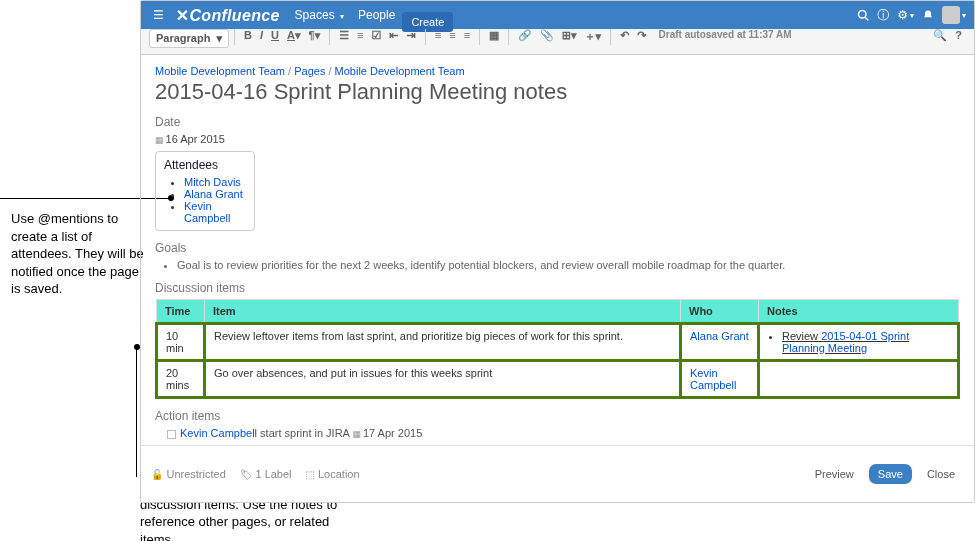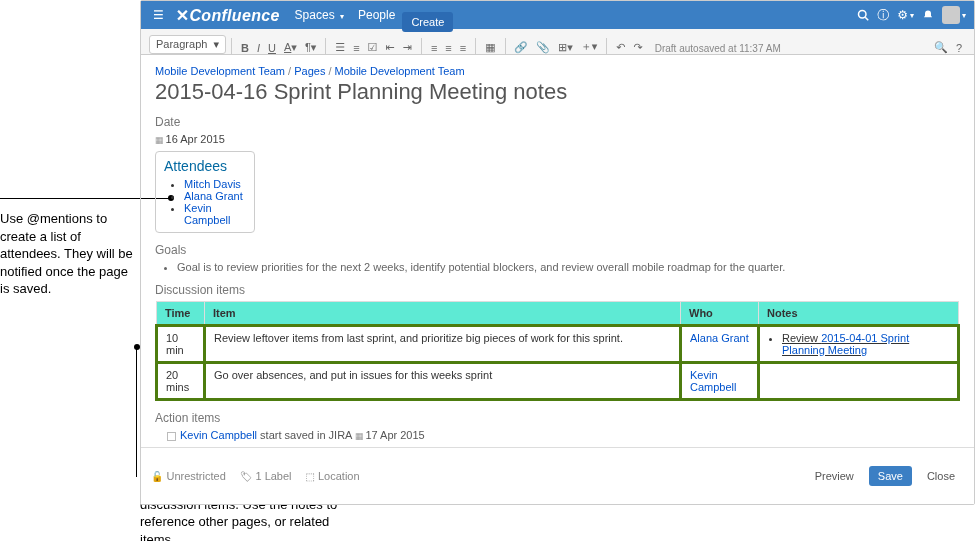--- a/index.html
+++ b/index.html
@@ -1,68 +1,68 @@
 <!DOCTYPE html>
 <html><head>
 <meta charset="utf-8">
 <style>
 * { margin:0; padding:0; box-sizing:border-box; }
 body { font-family:-apple-system,Helvetica,Arial,sans-serif; font-size:13px; color:#333; background:#fff; }
 .wrap { position:relative; width:975px; height:541px; }
-.callout-left { position:absolute; left:0; color:#000; font-size:13px; line-height:1.35; }
+.callout-left { position:absolute; left:11px; color:#000; font-size:13px; line-height:1.35; }
 .callout-line { position:absolute; background:#000; }
 .callout-dot { position:absolute; width:6px; height:6px; background:#000; border-radius:50%; }
 
 .app { position:absolute; left:140px; top:0; width:835px; border:1px solid #ccc; border-radius:2px; }
 .topbar { background:#3b7fc4; height:28px; display:flex; align-items:center; padding:0 8px; color:#fff; font-size:12px; }
 .menu-icon, .help-icon, .gear-icon, .bell-icon, .search-icon-top { display:inline-flex; align-items:center; justify-content:center; margin:0 4px; cursor:pointer; }
 .logo { font-size:16px; font-weight:bold; margin:8px 8px; font-style:italic; letter-spacing:.3px; }
 .nav-item { margin:0 7px; cursor:pointer; }
 .create-btn { background:#2c6bb3; padding:4px 9px; border-radius:3px; cursor:pointer; font-size:11px;margin-top:13px; }
 .spacer { flex:1; }
 .avatar { width:18px; height:18px; background:#ccc; border-radius:3px; margin-left:4px; }
 .caret { margin-left:2px; font-size:8px; }
 
-.toolbar { background:#f5f5f5; border-bottom:1px solid #ccc; height:26px; display:flex; align-items:flex-end; padding:0 8px; font-size:11px; color:#555; }
+.toolbar { background:#f5f5f5; border-bottom:1px solid #ccc; height:26px; display:flex; align-items:flex-start; padding:0 8px; font-size:11px; color:#555;font-weight:bold; }
 .tb-btn { margin:0 4px; cursor:pointer; color:#666; }
 .tb-sep { width:1px; background:#ccc; height:16px; margin:0 5px; }
 .paragraph-sel { border:1px solid #ccc; padding:2px 6px; background:#fff; border-radius:3px; font-size:11px; cursor:pointer; color:#555; }
 .autosave { color:#888; margin-left:8px; font-size:10px; }
 
 .content { padding:10px 14px 4px; }
 .breadcrumb { font-size:11px; color:#888; }
 .breadcrumb a { color:#0052cc; text-decoration:none; }
 .title { font-size:22px; color:#555; font-weight:500; margin-top:2px; }
 .section-h { color:#777; font-size:12px; margin-top:10px; margin-bottom:4px; font-weight:400; }
 .date-box { font-size:11px; color:#444; }
 .cal-ic { color:#999; margin-right:2px; font-size:9px; }
 
 .attend-box { border:1px solid #ccc; border-radius:4px; padding:6px 8px; margin-top:6px; width:100px; }
-.attend-box h4 { color:#0369a1; font-size:14px; font-weight:400; margin-bottom:4px; }
+.attend-box h4 { color:#0f172a; font-size:12px; font-weight:400; margin-bottom:4px; }
 .attend-box ul { margin-left:20px; font-size:11px; }
 .attend-box a { color:#0052cc; text-decoration:none; }
 
 .goals ul { margin-left:22px; color:#666; font-size:11px; }
 
 .di-table { width:100%; border:1px solid #ddd; border-collapse:collapse; font-size:11px; margin-top:4px; }
 .di-table th { background:#5eead4; text-align:left; padding:5px 8px; border:1px solid #ddd; font-weight:600; color:#333; font-size:11px; }
 .di-table td { padding:5px 8px; border:3px solid #4d7c0f; vertical-align:top; }
 .di-table a { color:#0052cc; text-decoration:none; }
 .di-table ul { margin-left:14px;text-decoration:underline; }
 
 .action-items { color:#555; font-size:11px; margin-top:4px; }
 .action-items .row { margin:2px 0 2px 12px; }
 .chk { display:inline-block; width:9px; height:9px; border:1px solid #bbb; margin-right:4px; vertical-align:middle; }
 .action-items a { color:#0052cc; text-decoration:none; }
 
 .footer { border-top:1px solid #ddd; padding:18px 10px; display:flex; align-items:center; font-size:11px; color:#888; background:#fff; }
 .footer .meta-btn { margin-right:14px; cursor:pointer; }
 .footer .spacer { flex:1; }
 .footer .fb { margin-left:6px; padding:4px 9px; border-radius:3px; cursor:pointer; color:#555; }
-.footer .save { background:#3b7fc4; color:#fff; }
+.footer .save { background:#3b7fc4; color:#fff;border-radius:7px; }
 .lock-ic, .tag-ic, .loc-ic { margin-right:3px; font-size:10px; }
 </style>
 </head>
 <body>
 
 <div class="wrap">
 
   <div class="callout-left" style="top:210px; width:135px;">Use @mentions to create a list of attendees. They will be notified once the page is saved.</div>
   <div class="callout-line" style="top:198px; left:0; width:170px; height:1px;"></div>
   <div class="callout-dot" style="top:195px; left:168px;"></div>
@@ -179,21 +179,21 @@
           <td>20 mins</td>
           <td>Go over absences, and put in issues for this weeks sprint</td>
           <td><a>Kevin Campbell</a></td>
           <td></td>
         </tr>
       </tbody>
         </table>
 
       <div class="section-h">Action items</div>
       <div class="action-items">
-        <div class="row"><span class="chk"></span><a>Kevin Campbell</a><span> start saved in JIRA </span><span class="cal-ic">▦</span><span>17 Apr 2015</span></div>
+        <div class="row"><span class="chk"></span><a>Kevin Campbell</a><span> start sprint in JIRA </span><span class="cal-ic">▦</span><span>17 Apr 2015</span></div>
       </div>
     </div>
 
     <div class="footer">
       <span class="meta-btn"><span class="lock-ic">🔓</span><span>Unrestricted</span></span>
       <span class="meta-btn"><span class="tag-ic">🏷</span><span>1 Label</span></span>
       <span class="meta-btn"><span class="loc-ic">⬚</span><span>Location</span></span>
       <span class="spacer"></span>
       <span class="fb">Preview</span>
       <span class="fb save">Save</span>

